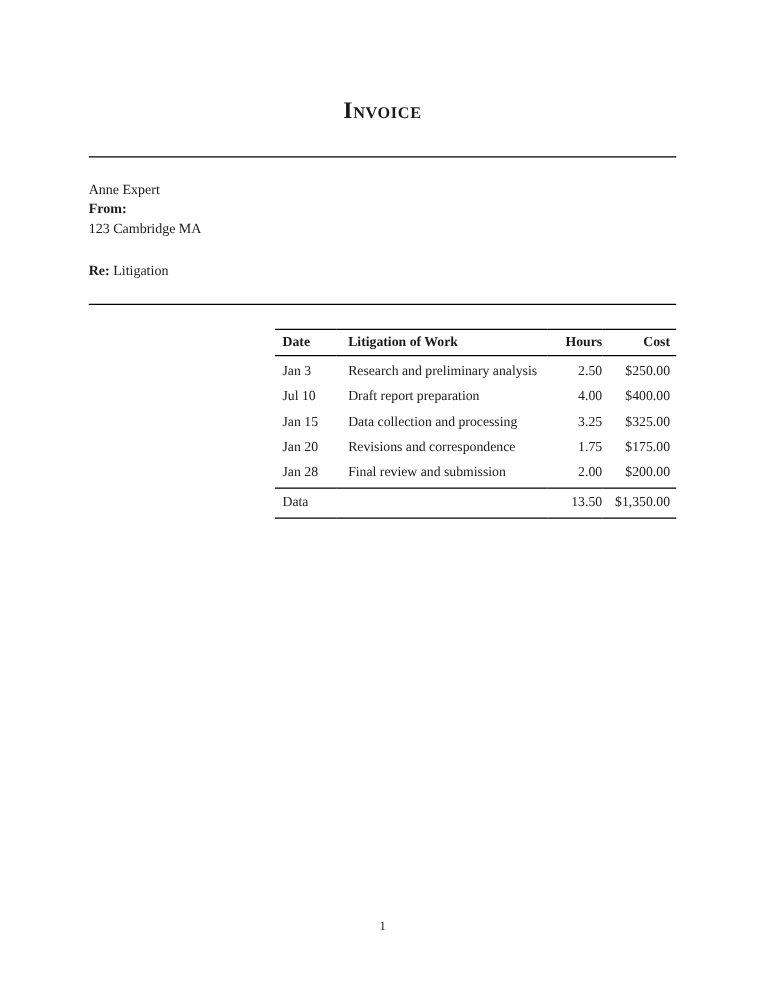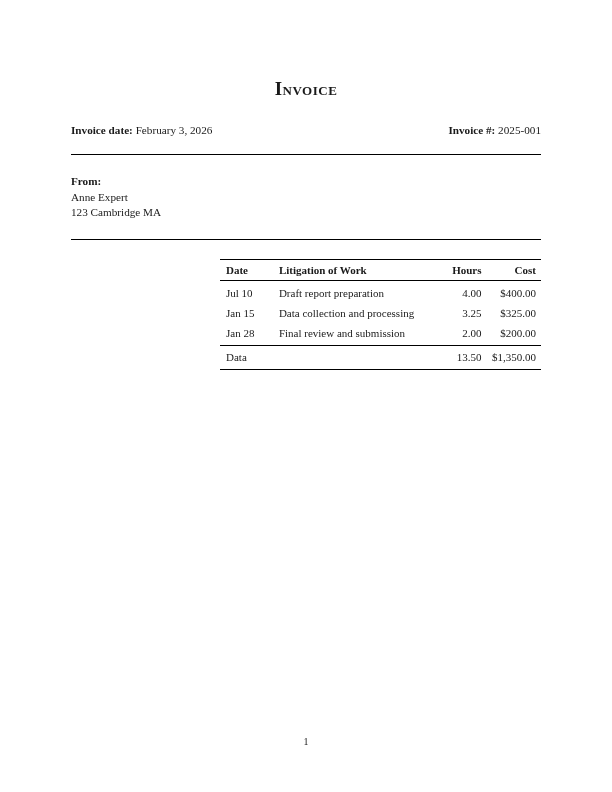--- a/index.html
+++ b/index.html
@@ -146,68 +146,74 @@
 </style>
 </head>
 <body>
 
 <div class="page">
   <div class="content">
 
     <h1 class="doc-title">Invoice</h1>
 
     <div class="meta-block">
-      <div class="meta-row">
-        <div class="meta-left">
-          <span class="lbl">Invoice date:</span>
-          <span class="val">February 3, 2026</span>
-        </div>
-        <div class="meta-right">
-          <span class="lbl">Invoice #:</span>
-          <span class="val">2025-001</span>
-        </div>
-      </div>
     </div>
 
     <hr class="rule rule-top">
 
     <div class="from-block">
+      <div class="line">Anne Expert</div>
       <div class="line lbl">From:</div>
-      <div class="line">Anne Expert</div>
       <div class="line">123 Cambridge MA</div>
     </div>
 
+    <div class="re-line">
+      <span class="lbl">Re:</span>
+      <span class="val">Litigation</span>
+    </div>
 
     <hr class="rule rule-mid">
 
 
     <div class="table-wrap">
       <table class="invoice-table">
         <thead>
           <tr>
             <th class="col-date">Date</th>
             <th class="col-desc">Litigation of Work</th>
             <th class="col-hours">Hours</th>
             <th class="col-cost">Cost</th>
           </tr>
         </thead>
         <tbody>
           <tr>
+            <td class="col-date">Jan 3</td>
+            <td class="col-desc">Research and preliminary analysis</td>
+            <td class="col-hours">2.50</td>
+            <td class="col-cost">$250.00</td>
+          </tr>
+          <tr>
             <td class="col-date">Jul 10</td>
             <td class="col-desc">Draft report preparation</td>
             <td class="col-hours">4.00</td>
             <td class="col-cost">$400.00</td>
           </tr>
           <tr>
             <td class="col-date">Jan 15</td>
             <td class="col-desc">Data collection and processing</td>
             <td class="col-hours">3.25</td>
             <td class="col-cost">$325.00</td>
           </tr>
           <tr>
+            <td class="col-date">Jan 20</td>
+            <td class="col-desc">Revisions and correspondence</td>
+            <td class="col-hours">1.75</td>
+            <td class="col-cost">$175.00</td>
+          </tr>
+          <tr>
             <td class="col-date">Jan 28</td>
             <td class="col-desc">Final review and submission</td>
             <td class="col-hours">2.00</td>
             <td class="col-cost">$200.00</td>
           </tr>
         </tbody>
         <tfoot>
           <tr>
             <td class="col-date">Data</td>
             <td class="col-desc"></td>

